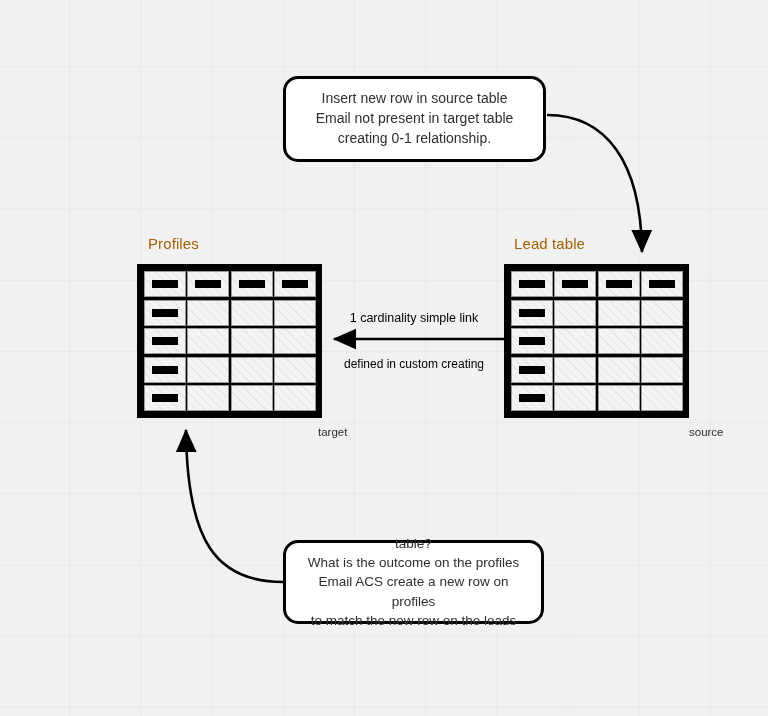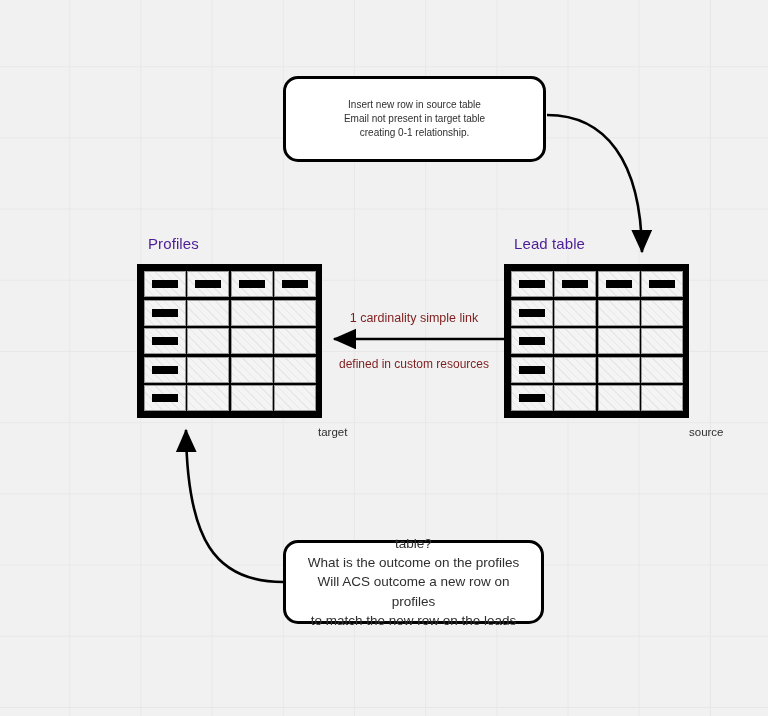--- a/index.html
+++ b/index.html
@@ -80,53 +80,53 @@
   .db-bar {
     width: 26px;
     height: 8px;
     background: #000000;
   }
 
   
   .tbl-title {
     position: absolute;
     font-size: 15px;
-    color: #4c1d95;
+    color: #a16207;
     letter-spacing: 0.1px;
     white-space: nowrap;
   }
   .tbl-role {
     position: absolute;
     font-size: 11.5px;
     color: #2f2f2f;
     white-space: nowrap;
     margin-left: 40px;
   }
 
   
   .link-label {
     position: absolute;
     font-size: 12.5px;
-    color: #7f1d1d;
+    color: #000000;
     white-space: nowrap;
     text-align: center;
   }
 
   
   .callout {
     position: absolute;
     box-sizing: border-box;
     background: #ffffff;
     border: 3px solid #000000;
     border-radius: 15px;
     display: flex;
     align-items: center;
     justify-content: center;
     text-align: center;
-    font-size: 10px;
+    font-size: 14px;
     line-height: 1.42;
     color: #2f2f2f;
     padding: 4px 10px;
   }
   .callout p {
     margin: 0;
     white-space: pre-line;
   }
 </style>
 </head>
@@ -255,28 +255,28 @@
     <div class="db-cell"></div>
     <div class="db-cell"></div>
     <div class="db-cell"></div>
   </div>
 </div>
 
 <div class="tbl-role" style="left:649px; top:426px;">source</div>
 
 <div class="link-label" style="left:338px; top:311px; width:152px;">1 cardinality simple link</div>
 
-<div class="link-label" style="left:336px; top:357px; width:156px; font-size:12px;">defined in custom resources</div>
+<div class="link-label" style="left:336px; top:357px; width:156px; font-size:12px;">defined in custom creating</div>
 
 <div class="callout" style="left:283px; top:76px; width:263px; height:86px;">
   <p>Insert new row in source table
 Email not present in target table
 creating 0-1 relationship.</p>
 </div>
 
 <div class="callout" style="left:283px; top:540px; width:261px; height:84px; font-size:13.5px;">
   <div>
     <div>table?</div>
     <div>What is the outcome on the profiles</div>
-    <div>Will ACS outcome a new row on profiles</div>
+    <div>Email ACS create a new row on profiles</div>
     <div>to match the new row on the leads</div>
   </div>
 </div>
 
 </body></html>

